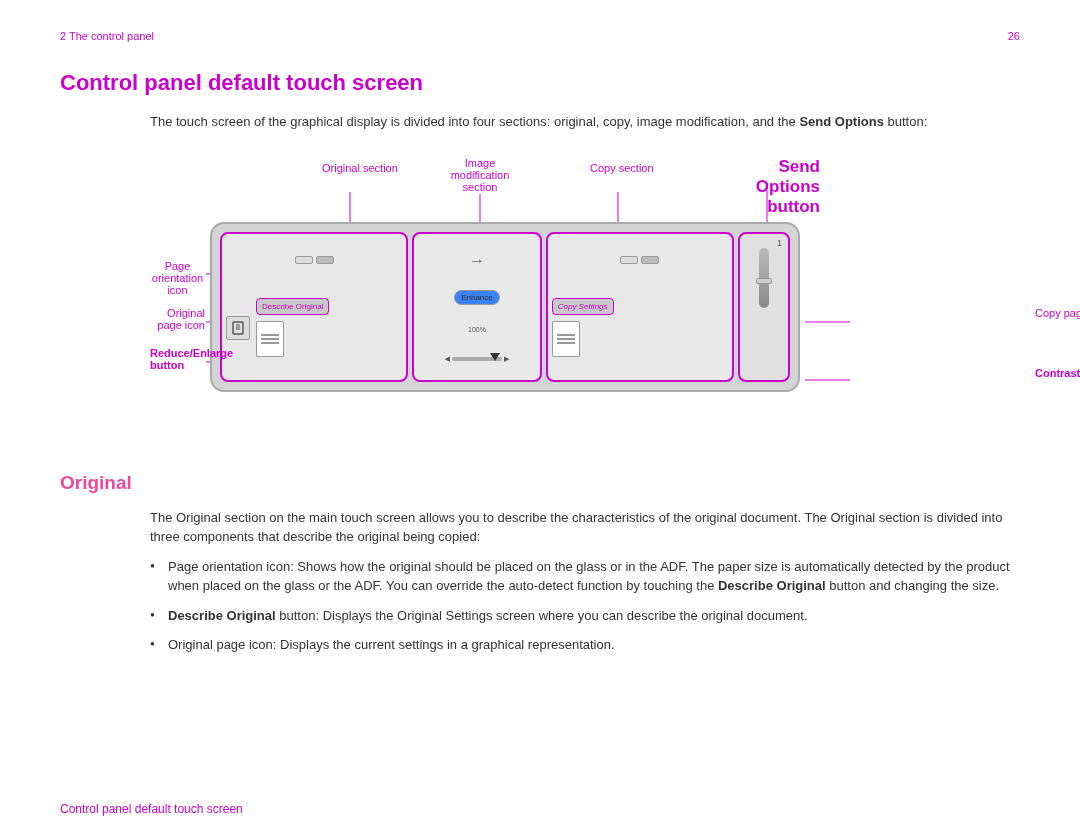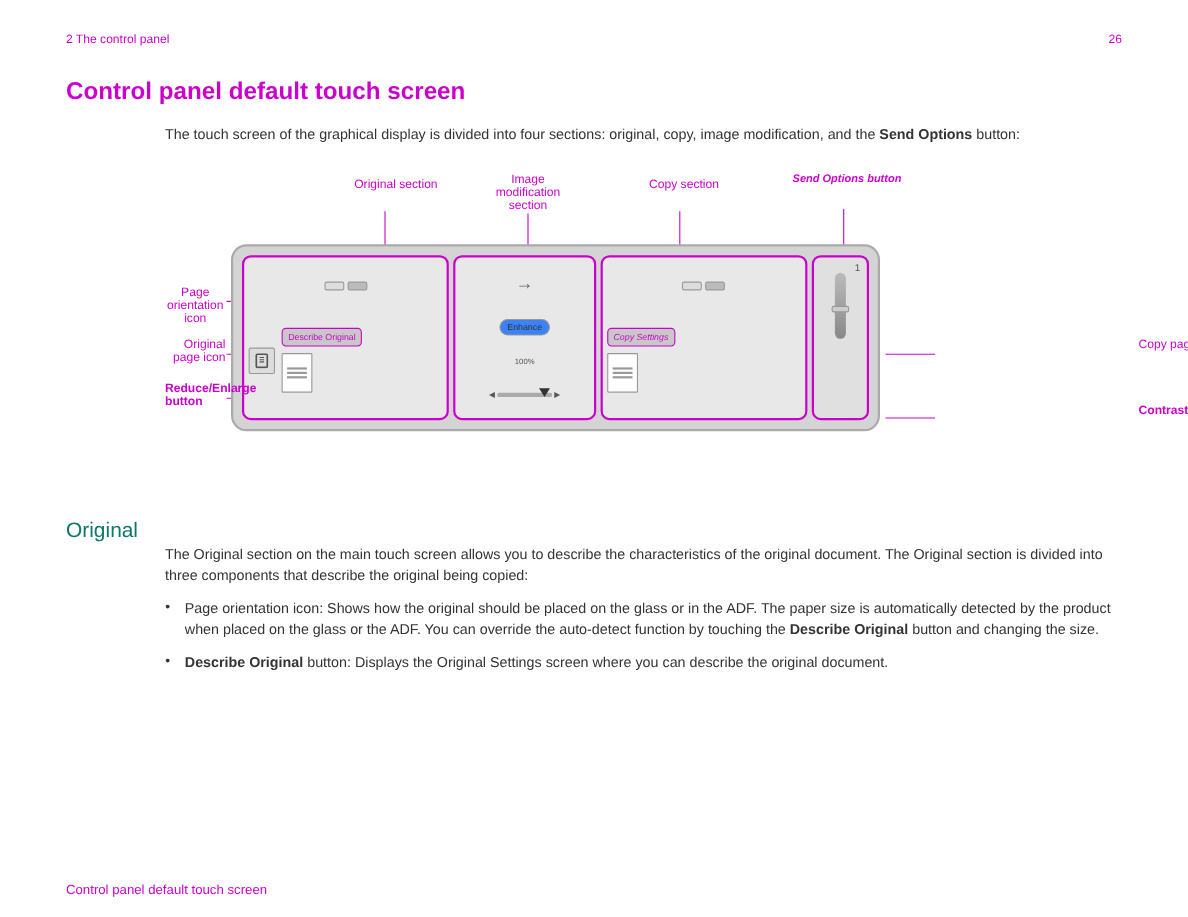--- a/index.html
+++ b/index.html
@@ -76,25 +76,24 @@
       left: 440px;
       color: #cc00cc;
       font-size: 11px;
       text-align: center;
     }
     .label-send-options {
       position: absolute;
       top: -5px;
       left: 570px;
       color: #cc00cc;
-      font-size: 10px;
+      font-size: 17px;
       font-weight: bold;
-      text-align: center;
+      text-align: right;
       width: 100px;
-      font-style: italic;
     }
 
     
     svg.diagram-lines {
       position: absolute;
       top: 0;
       left: 0;
       width: 100%;
       height: 100%;
       pointer-events: none;
@@ -350,23 +349,24 @@
       color: #cc00cc;
       font-size: 11px;
       font-weight: bold;
       text-align: left;
       width: 110px;
     }
 
     
     .section-heading {
       font-size: 19px;
-      font-weight: normal;
-      color: #0f766e;
+      font-weight: bold;
+      color: #ec4899;
       margin-top: 20px;
+      margin-bottom: 14px;
     }
 
     .bullet-list {
       margin-left: 90px;
       list-style: none;
       padding: 0;
     }
     .bullet-list li {
       font-size: 13px;
       line-height: 1.5;
@@ -531,17 +531,20 @@
 
   <p class="body-text">The Original section on the main touch screen allows you to describe the characteristics of the original document. The Original section is divided into three components that describe the original being copied:</p>
 
   <ul class="bullet-list">
     <li>
       Page orientation icon: Shows how the original should be placed on the glass or in the ADF. The paper size is automatically detected by the product when placed on the glass or the ADF. You can override the auto-detect function by touching the <strong>Describe Original</strong> button and changing the size.
     </li>
     <li>
       <strong>Describe Original</strong> button: Displays the Original Settings screen where you can describe the original document.
     </li>
+    <li>
+      Original page icon: Displays the current settings in a graphical representation.
+    </li>
   </ul>
 
 </div>
 
 <div class="footer">Control panel default touch screen</div>
 
 </body></html>

